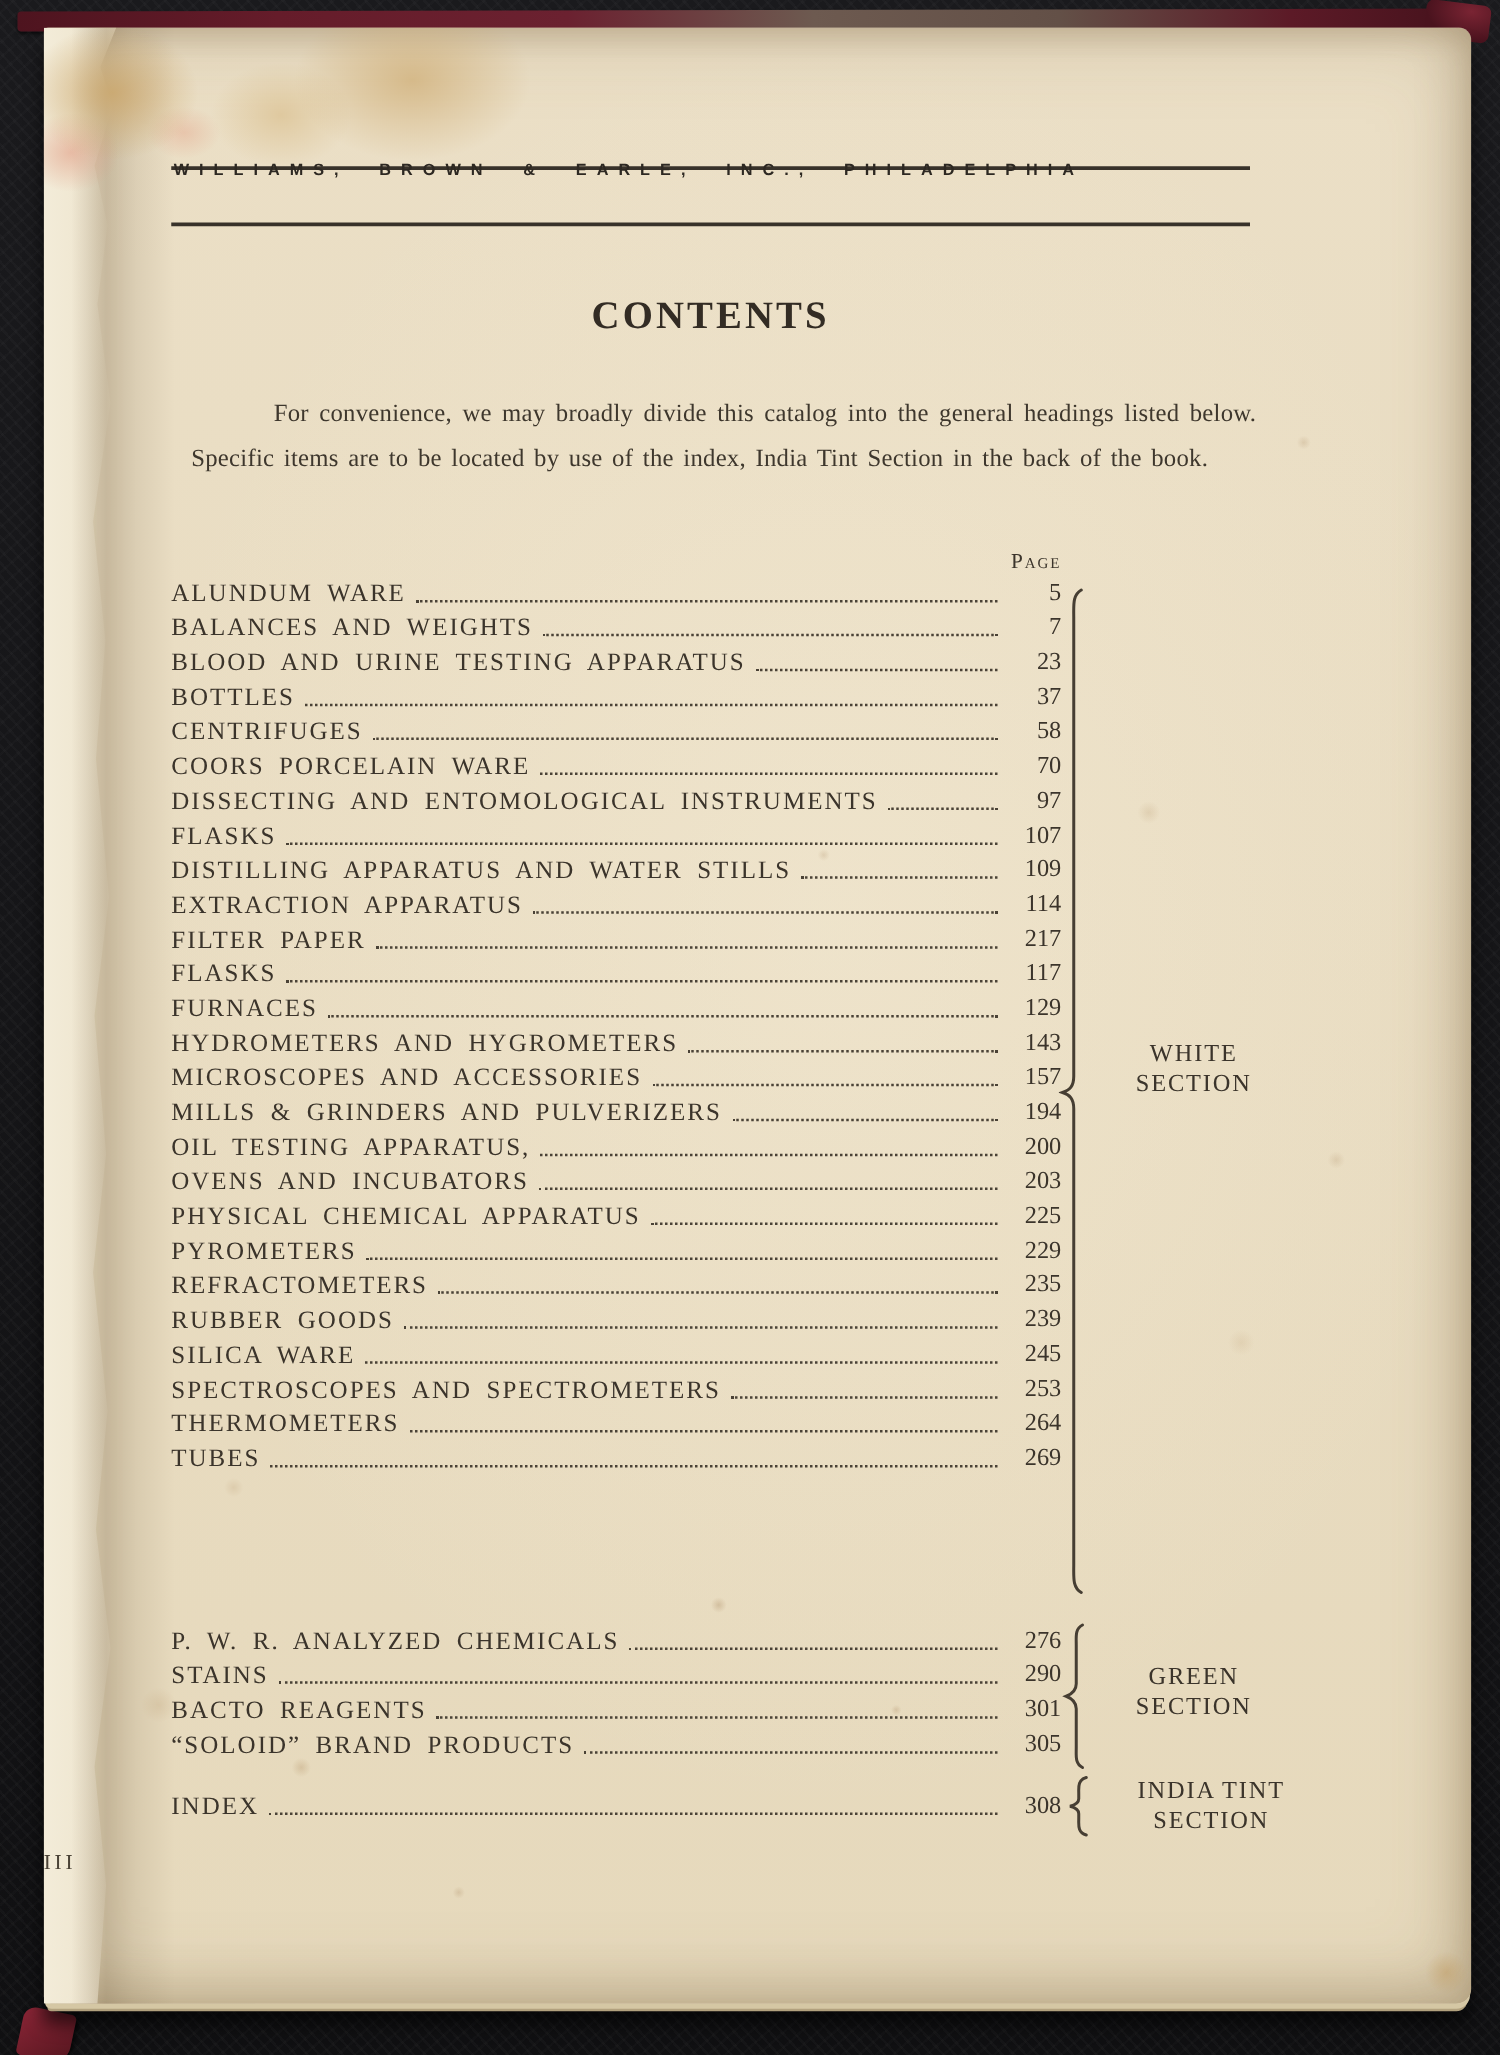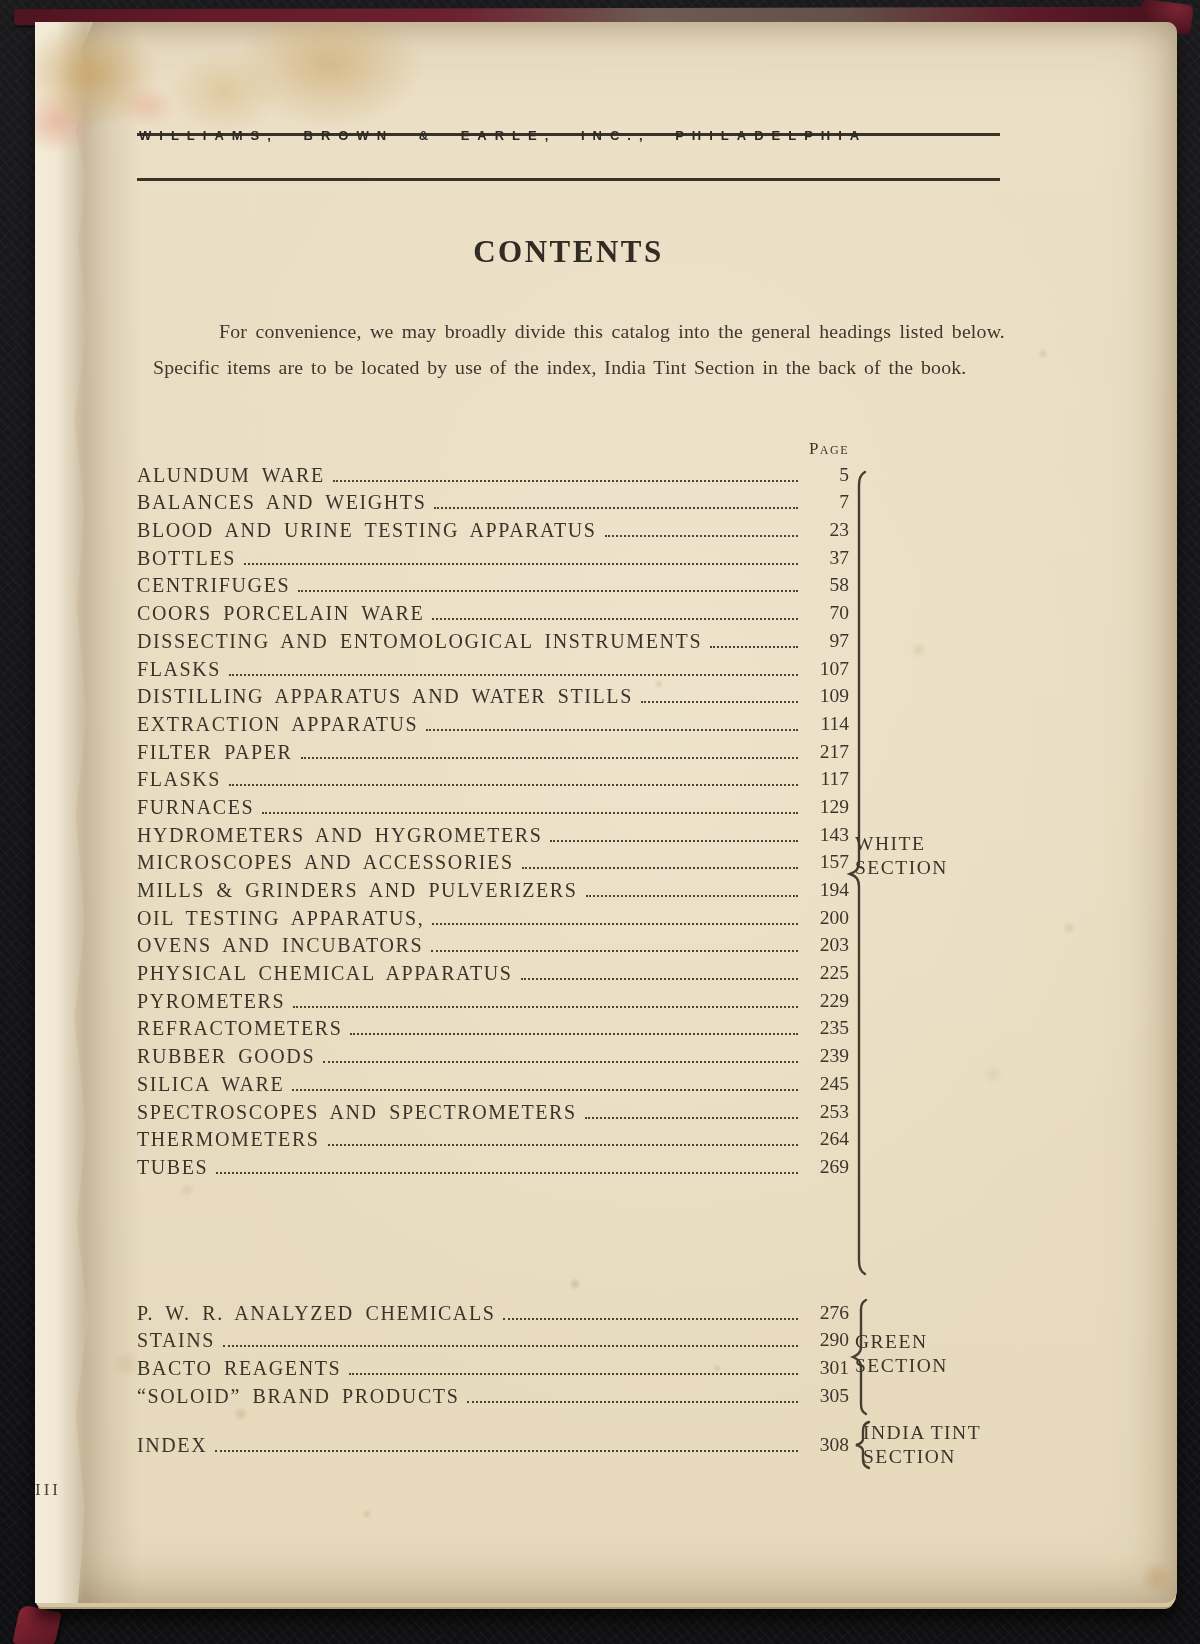--- a/index.html
+++ b/index.html
@@ -110,21 +110,21 @@
     letter-spacing:1.6px;word-spacing:5px;color:#3b342b;
   }
   .toc-dots{flex:1;border-bottom:2px dotted #4a4236;margin:0 3px 6px 8px;min-width:14px;}
   .toc-num{width:48px;text-align:right;font-size:19.5px;line-height:26px;color:#3b342b;}
   .brace{position:absolute;}
   .brace path{stroke:#463e33;stroke-width:2.4;fill:none;stroke-linecap:round;}
   .brace-white{left:812px;top:447px;}
   .brace-green{left:814px;top:1276px;}
   .brace-india{left:815px;top:1398px;}
   .section-label{
-    position:absolute;text-align:left;font-size:19.5px;line-height:24px;
+    position:absolute;text-align:center;font-size:19.5px;line-height:24px;
     letter-spacing:1.5px;color:#3b342b;
   }
   .label-white{left:820px;top:810px;width:200px;}
   .label-green{left:820px;top:1308px;width:200px;}
   .label-india{left:828px;top:1399px;width:212px;}
   .folio{
     position:absolute;left:0;top:1458px;width:1112px;text-align:left;
     font-size:17px;letter-spacing:3px;color:#4a4236;
   }
 </style>

